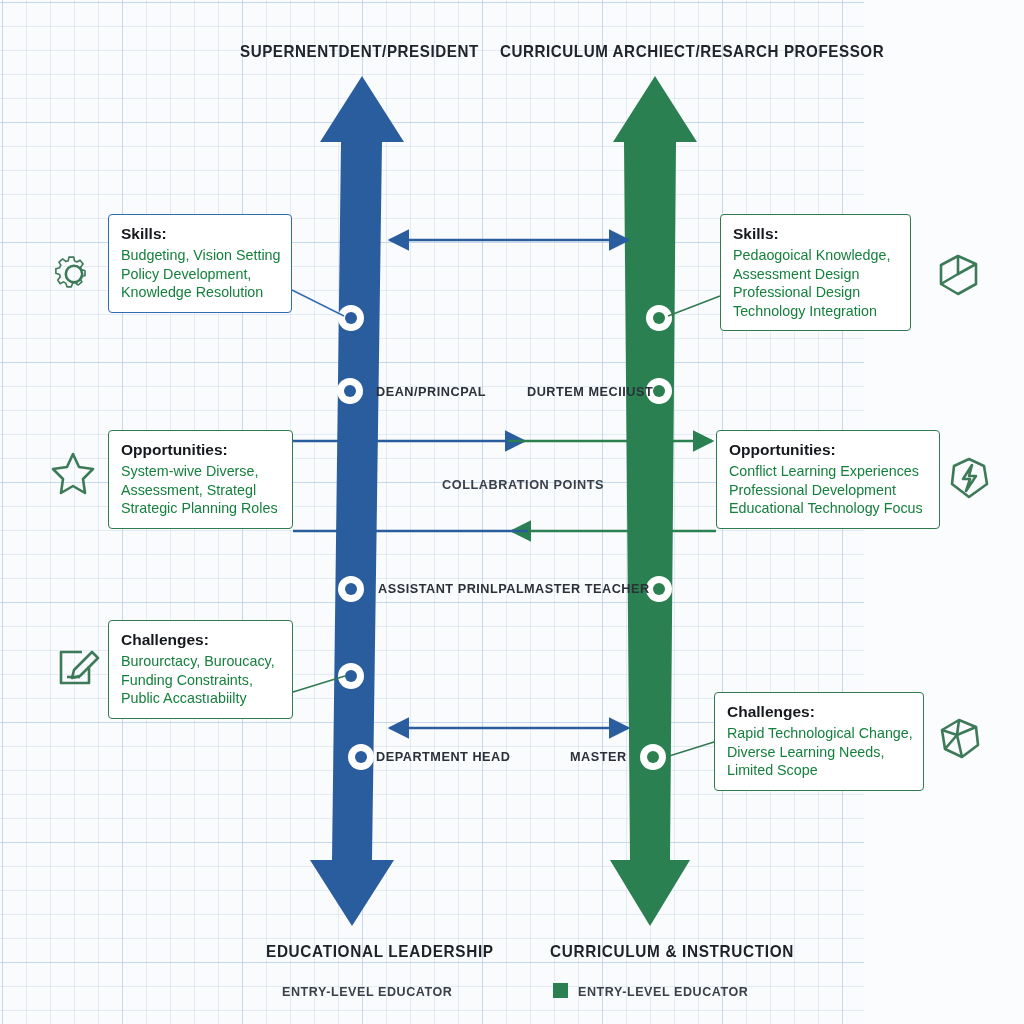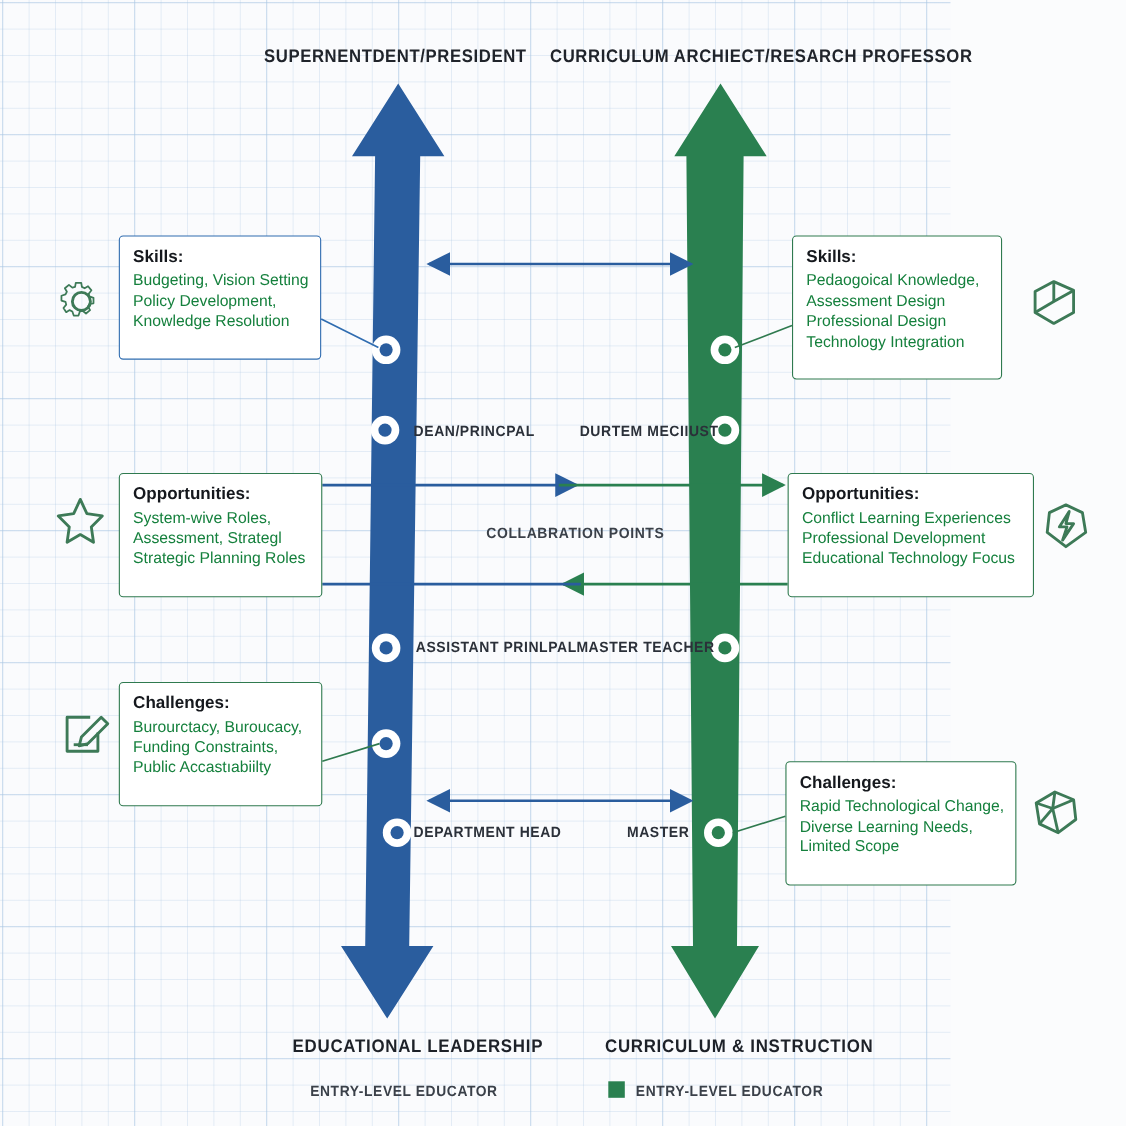--- a/index.html
+++ b/index.html
@@ -62,21 +62,21 @@
   #nl-master2{left:570px;top:749px;}
 
   #collab{
     position:absolute;left:442px;top:477px;
     font-weight:600;letter-spacing:.6px;color:#3a4049;font-size:13.5px;
     white-space:nowrap;transform:scaleX(.94);transform-origin:left center;
   }
 
   .card{
     position:absolute;background:#ffffff;border:1.6px solid #2f6cb0;
-    border-radius:4px;padding:9px 12px 24px 12px;box-sizing:border-box;
+    border-radius:4px;padding:9px 12px 10px 12px;box-sizing:border-box;
   }
   .card.green{border-color:#2f7a4f;}
   .card .ttl{
     font-weight:700;font-size:15.5px;color:#15181d;
     margin:0 0 3px 0;line-height:1.25;
   }
   .card .ln{
     font-size:14.3px;color:#15803d;line-height:1.29;white-space:nowrap;
   }
 
@@ -222,21 +222,21 @@
   <div class="card green" id="card-skills-r">
     <div class="ttl">Skills:</div>
     <div class="ln">Pedaogoical Knowledge,</div>
     <div class="ln">Assessment Design</div>
     <div class="ln">Professional Design</div>
     <div class="ln">Technology Integration</div>
   </div>
 
   <div class="card green" id="card-opp-l">
     <div class="ttl">Opportunities:</div>
-    <div class="ln">System-wive Roles,</div>
+    <div class="ln">System-wive Diverse,</div>
     <div class="ln">Assessment, Strategl</div>
     <div class="ln">Strategic Planning Roles</div>
   </div>
 
   <div class="card green" id="card-opp-r">
     <div class="ttl">Opportunities:</div>
     <div class="ln">Conflict Learning Experiences</div>
     <div class="ln">Professional Development</div>
     <div class="ln">Educational Technology Focus</div>
   </div>

